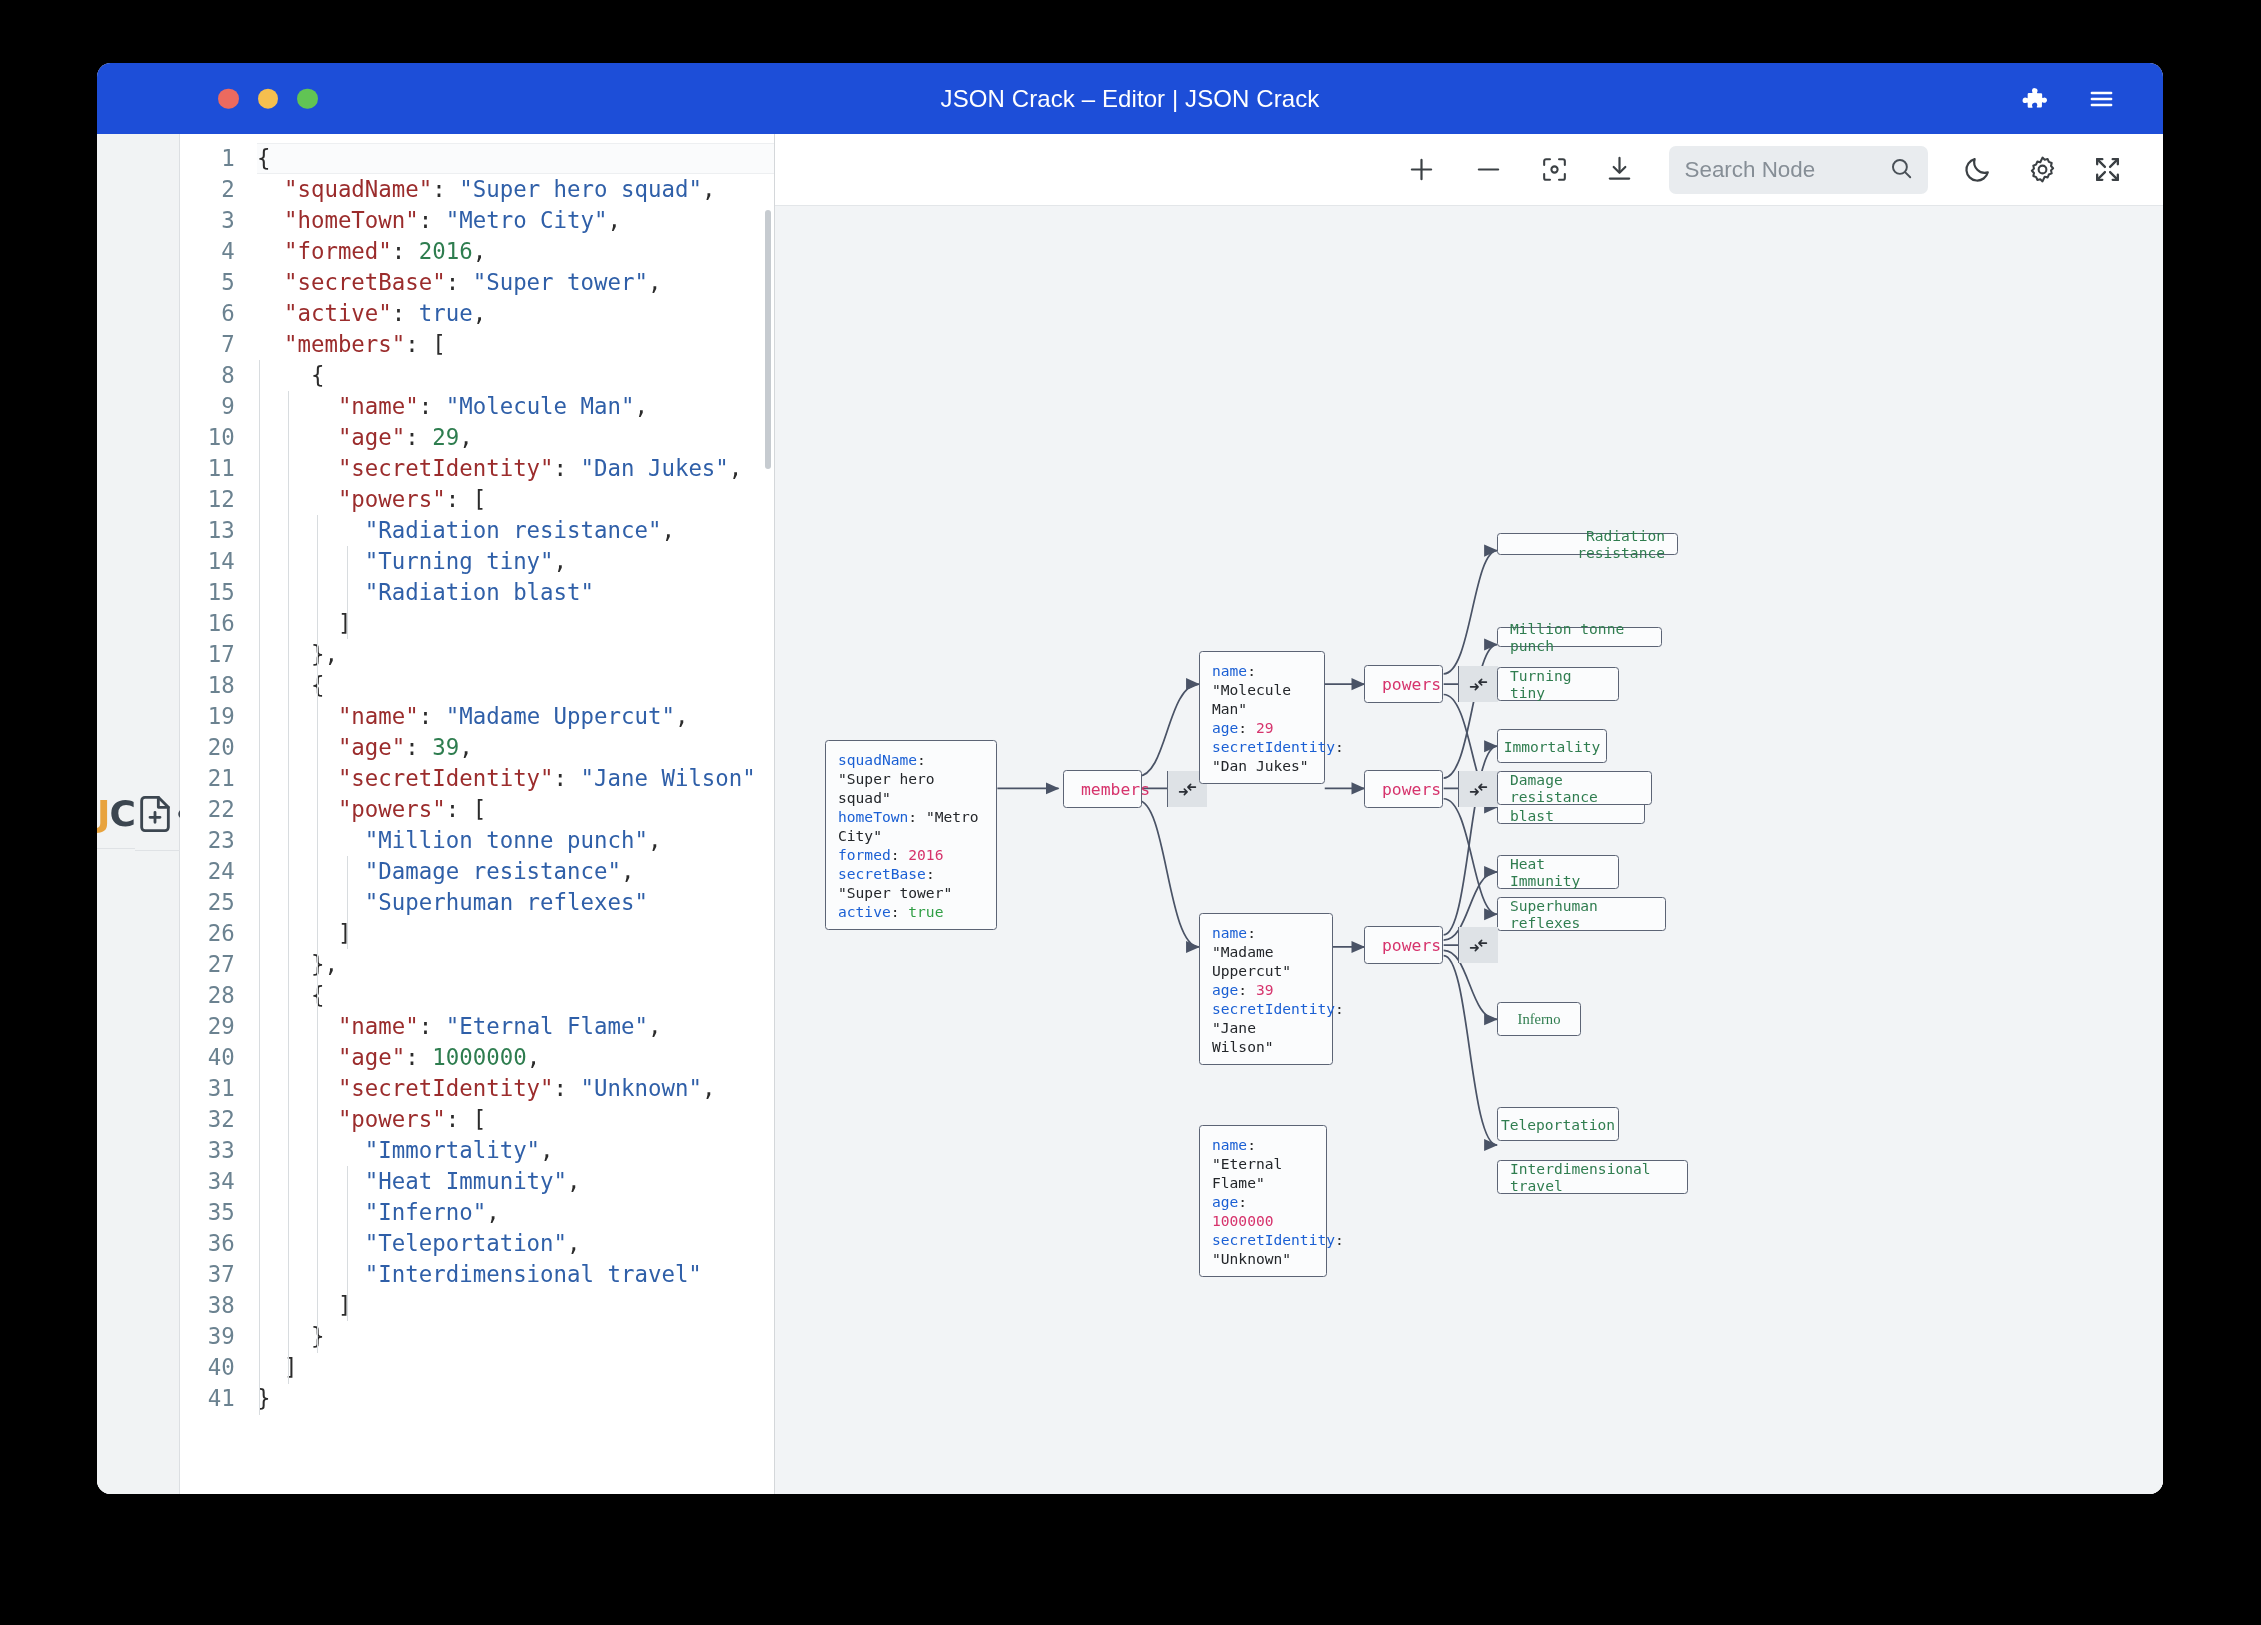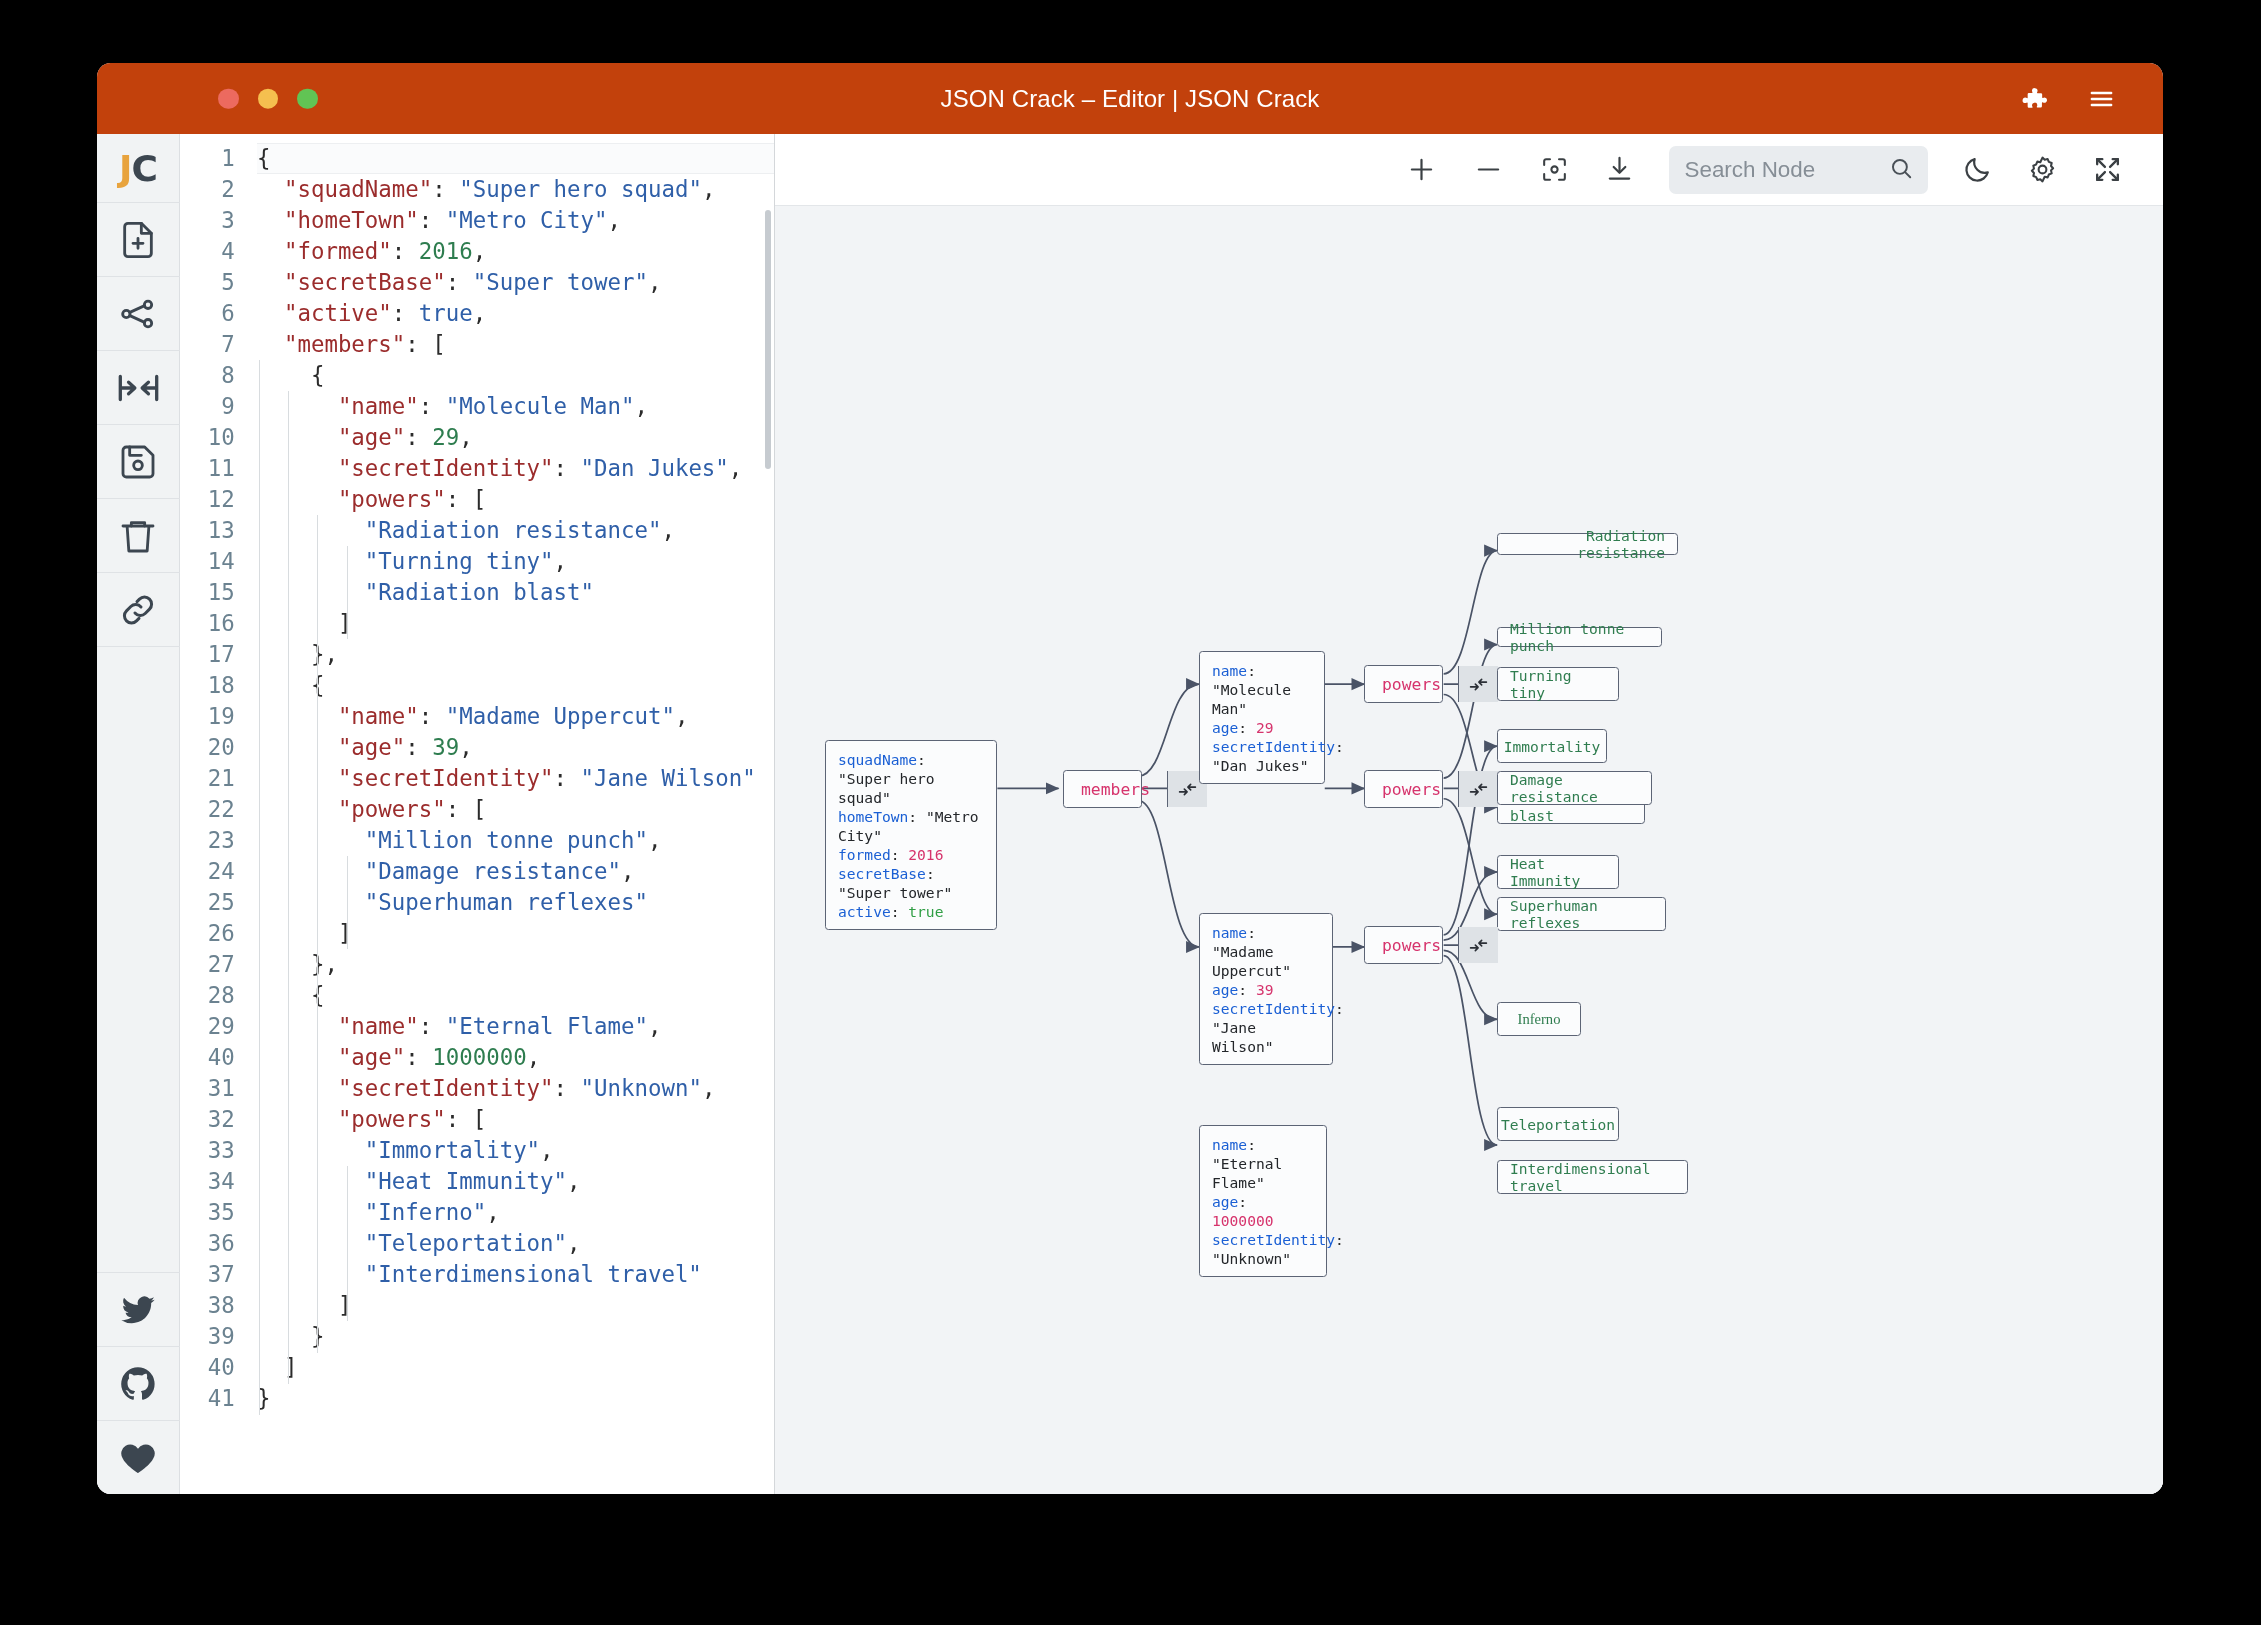--- a/index.html
+++ b/index.html
@@ -16,21 +16,21 @@
     left: 97px; top: 63px;
     width: 2066px; height: 1431px;
     border-radius: 13.8px;
     overflow: hidden;
     background: #ffffff;
     box-shadow: 0 15.5px 52px rgba(0,0,0,.55);
   }
   .titlebar {
     position: relative;
     height: 71px;
-    background: #c2410c;
+    background: #1d4ed8;
     display: flex;
     align-items: center;
   }
   .traffic {
     position: absolute; left: 121px; top: 50%;
     transform: translateY(-50%);
     display: flex; gap: 19px;
   }
   .dot { width: 20.7px; height: 20.7px; border-radius: 50%; }
   .dot.red { background: #EC6A5F; }
@@ -52,21 +52,21 @@
     display: flex;
     height: calc(100% - 71px);
     background: #ffffff;
   }
 
   
   .rail {
     width: 83px;
     background: #F1F3F4;
     border-right: 0.9px solid #DCDFE2;
-    display: flex; flex-direction: column;
+    display: flex; flex-direction: row;
     align-items: center;
     flex: 0 0 83px;
   }
   .rail-item {
     width: 83px; height: 74px;
     display: flex; align-items: center; justify-content: center;
     border-bottom: 0.9px solid #DFE2E5;
   }
   .rail-item.logo { height: 69px; }
   .rail-spacer { flex: 1 1 auto; }

